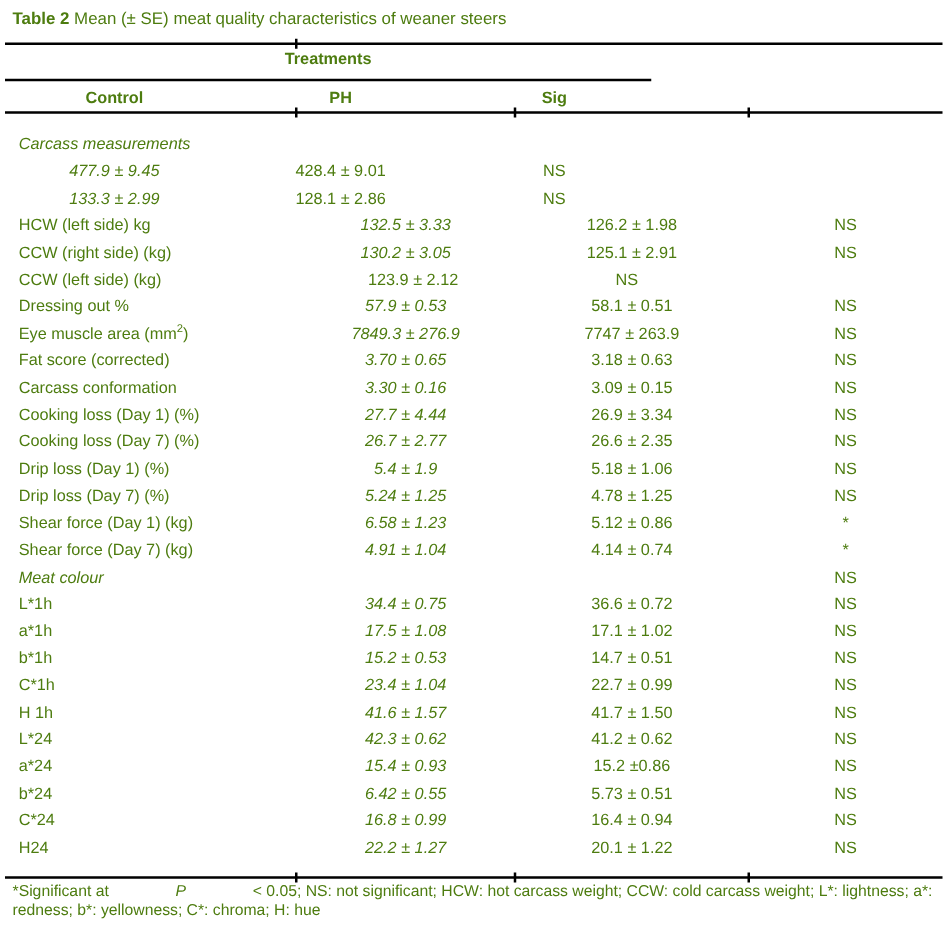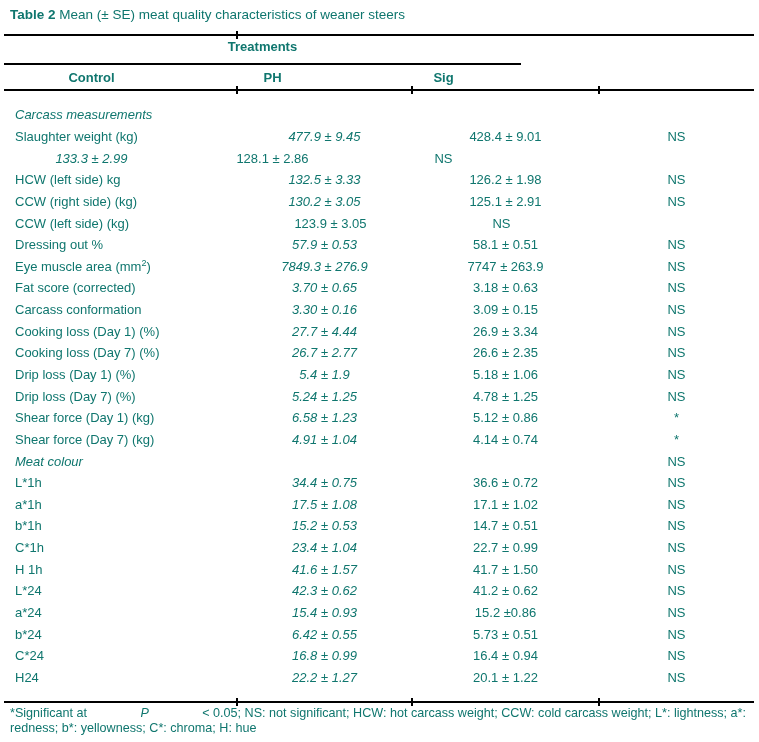--- a/index.html
+++ b/index.html
@@ -1,21 +1,21 @@
 <!DOCTYPE html>
 <html><head>
 <meta charset="utf-8">
 <style>
   html, body { margin: 0; padding: 0; background: #ffffff; }
   .page {
     position: relative;
     width: 759px;
     height: 742px;
     background: #ffffff;
-    color: #0f766e;
+    color: #4d7c0f;
     font-family: "Liberation Sans", "DejaVu Sans", sans-serif;
     overflow: hidden;
   }
   .caption {
     position: absolute;
     left: 10px;
     top: 7px;
     font-size: 13.5px;
     line-height: 16px;
     white-space: nowrap;
@@ -149,21 +149,20 @@
   </div>
 
   <div class="tbody" id="tbody">
       <div class="row section">
         <div class="c c-param">Carcass measurements</div>
         <div class="c c-control"></div>
         <div class="c c-ph"></div>
         <div class="c c-sig"></div>
       </div>
       <div class="row">
-        <div class="c c-param">Slaughter weight (kg)</div>
         <div class="c c-control">477.9 ± 9.45</div>
         <div class="c c-ph">428.4 ± 9.01</div>
         <div class="c c-sig">NS</div>
       </div>
       <div class="row">
         <div class="c c-control">133.3 ± 2.99</div>
         <div class="c c-ph">128.1 ± 2.86</div>
         <div class="c c-sig">NS</div>
       </div>
       <div class="row">
@@ -173,21 +172,21 @@
         <div class="c c-sig">NS</div>
       </div>
       <div class="row">
         <div class="c c-param">CCW (right side) (kg)</div>
         <div class="c c-control">130.2 ± 3.05</div>
         <div class="c c-ph">125.1 ± 2.91</div>
         <div class="c c-sig">NS</div>
       </div>
       <div class="row">
         <div class="c c-param">CCW (left side) (kg)</div>
-        <div class="c c-ph">123.9 ± 3.05</div>
+        <div class="c c-ph">123.9 ± 2.12</div>
         <div class="c c-sig">NS</div>
       </div>
       <div class="row">
         <div class="c c-param">Dressing out %</div>
         <div class="c c-control">57.9 ± 0.53</div>
         <div class="c c-ph">58.1 ± 0.51</div>
         <div class="c c-sig">NS</div>
       </div>
       <div class="row">
         <div class="c c-param">Eye muscle area (mm<sup>2</sup>)</div>

